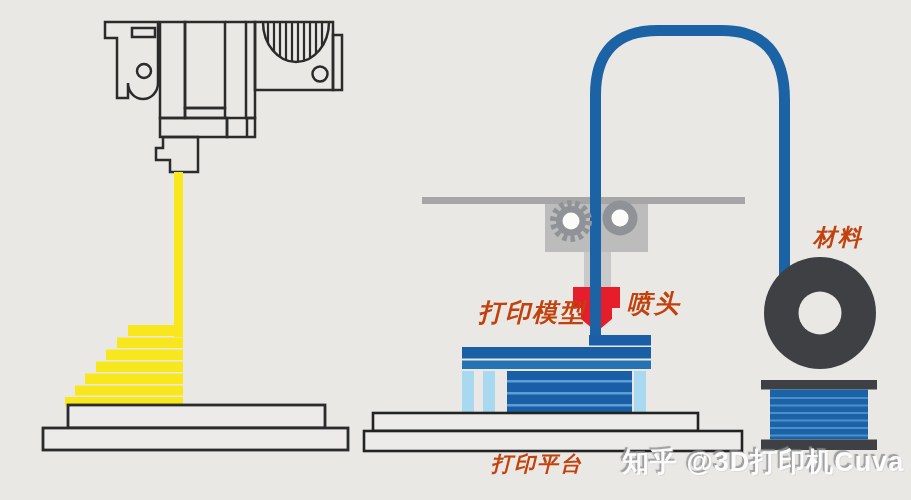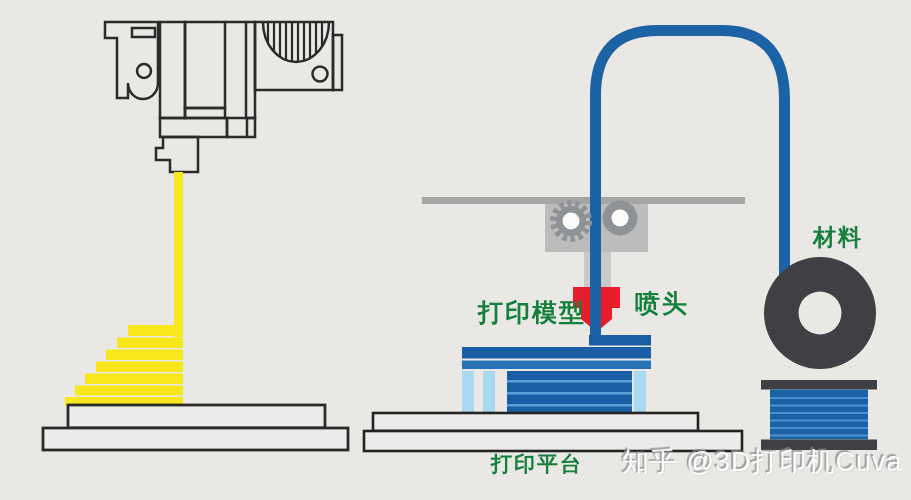--- a/index.html
+++ b/index.html
@@ -4,30 +4,30 @@
 <style>
   html,body{margin:0;padding:0;}
   body{
     width:911px;height:500px;overflow:hidden;
     font-family:"Liberation Sans","DejaVu Sans",sans-serif;
     background:#e9e8e5;
   }
   .stage{position:relative;width:911px;height:500px;background:#e9e8e5;}
   .stage svg{position:absolute;left:0;top:0;}
   .label{
-    position:absolute;color:#15803d;font-weight:700;
-    white-space:nowrap;letter-spacing:2px;line-height:1;
+    position:absolute;color:#c2410c;font-weight:700;
+    white-space:nowrap;letter-spacing:2px;line-height:1;font-style:italic;
   }
-  .label-nozzle{left:627px;top:291px;font-size:25px;margin-left:8px;}
+  .label-nozzle{left:627px;top:291px;font-size:25px;}
   .label-model{left:470px;top:300px;font-size:25px;margin-left:8px;}
   .label-platform{left:491px;top:453px;font-size:21px;}
   .label-material{left:813px;top:226px;font-size:23px;}
   .watermark{
     position:absolute;left:622px;top:449px;
-    font-size:27px;font-weight:400;letter-spacing:1px;line-height:1;
+    font-size:27px;font-weight:700;letter-spacing:1px;line-height:1;
     color:rgba(255,255,255,0.95);
     text-shadow:-2px -2px 1px rgba(145,145,145,0.85), 1px 1px 0 rgba(200,200,200,0.4);
     white-space:nowrap;
   }
 </style>
 </head>
 <body>
 
 <div class="stage">
 

